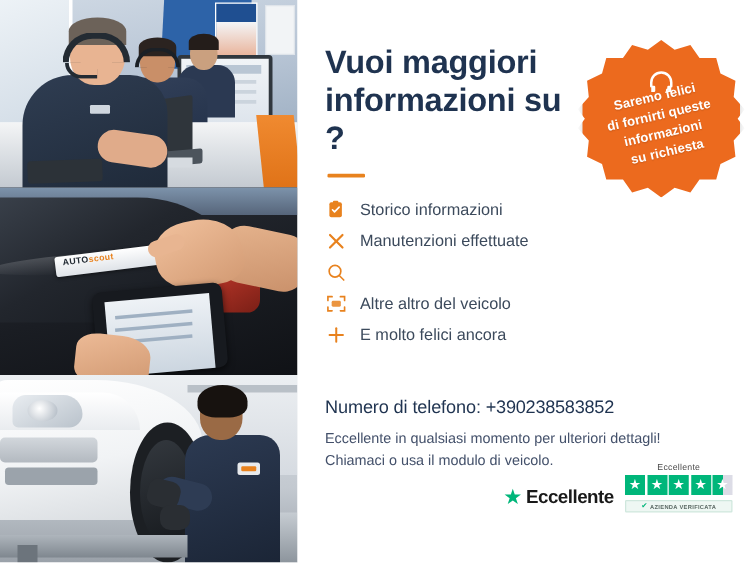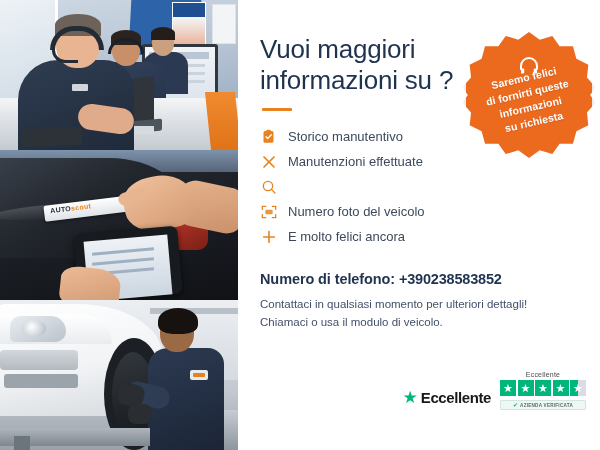--- a/index.html
+++ b/index.html
@@ -323,21 +323,21 @@
     position: relative;
     flex: 1 1 auto;
     height: 450px;
     background: #ffffff;
     padding: 34px 20px 10px 22px;
   }
 
   .headline {
     color: #1f3350;
     font-size: 26px;
-    font-weight: normal;
+    font-weight: bold;
     line-height: 1.18;
     letter-spacing: -0.2px;
     max-width: 210px;
   }
 
   .rule {
     width: 30px;
     height: 3px;
     background: #e8821e;
     margin: 13px 0 13px 2px;
@@ -360,24 +360,24 @@
   }
   .feature .ico svg { display: block; }
   .feature .txt {
     color: #3c4a5c;
     font-size: 13px;
     white-space: nowrap;
   }
 
   
   .phone-line {
-    margin-top: 22px;
+    margin-top: 38px;
     color: #1f3350;
     font-size: 14.5px;
-    font-weight: bold;
+    font-weight: normal;
     letter-spacing: -0.1px;
   }
   .phone-line .num { letter-spacing: -0.2px; }
 
   .subtext {
     margin-top: 9px;
     color: #43506a;
     font-size: 11.5px;
     line-height: 1.55;
   }
@@ -549,21 +549,21 @@
     <ul class="features">
 
       <li class="feature">
         <span class="ico">
           <svg width="15" height="15" viewBox="0 0 24 24" fill="#e8821e">
             <rect x="4" y="3" width="16" height="19" rx="2.5"></rect>
             <rect x="8.5" y="1" width="7" height="4" rx="1.4" fill="#e8821e"></rect>
             <path d="M8 12.5l2.6 2.6L16.5 9.2" stroke="#ffffff" stroke-width="2.1" fill="none" stroke-linecap="round" stroke-linejoin="round"></path>
           </svg>
         </span>
-        <span class="txt">Storico manutentivo</span>
+        <span class="txt">Storico informazioni</span>
       </li>
 
       <li class="feature">
         <span class="ico">
           <svg width="16" height="16" viewBox="0 0 24 24" fill="none" stroke="#e8821e" stroke-width="2.6" stroke-linecap="round">
             <path d="M4.5 4.5L19.5 19.5"></path>
             <path d="M19.5 4.5L4.5 19.5"></path>
             <circle cx="12" cy="12" r="1.6" fill="#e8821e" stroke="none"></circle>
           </svg>
         </span>
@@ -582,41 +582,41 @@
       <li class="feature">
         <span class="ico">
           <svg width="16" height="16" viewBox="0 0 24 24" fill="none" stroke="#e8821e" stroke-width="2" stroke-linecap="round">
             <path d="M2 8V3.5h5"></path>
               <path d="M22 8V3.5h-5"></path>
             <path d="M2 16v4.5h5"></path>
               <path d="M22 16v4.5h-5"></path>
             <rect x="6.5" y="8.5" width="11" height="7" rx="1.6" fill="#e8821e" stroke="none" opacity=".85"></rect>
           </svg>
         </span>
-        <span class="txt">Numero foto del veicolo</span>
+        <span class="txt">Altre altro del veicolo</span>
       </li>
 
       <li class="feature">
         <span class="ico">
           <svg width="16" height="16" viewBox="0 0 24 24" fill="none" stroke="#e8821e" stroke-width="2.4" stroke-linecap="round">
             <path d="M12 4v16"></path>
               <path d="M4 12h16"></path>
           </svg>
         </span>
         <span class="txt">E molto felici ancora</span>
       </li>
 
     </ul>
 
     <div class="phone-line">
       <span>Numero di telefono: </span><span class="num">+390238583852</span>
     </div>
 
     <div class="subtext">
-      <div>Contattaci in qualsiasi momento per ulteriori dettagli!</div>
+      <div>Eccellente in qualsiasi momento per ulteriori dettagli!</div>
       <div>Chiamaci o usa il modulo di veicolo.</div>
     </div>
 
     <div class="trustpilot">
       <div class="tp-logo">
         <span class="star">★</span>
         <span class="word">Eccellente</span>
       </div>
       <div class="tp-rating">
         <span class="tp-label">Eccellente</span>

